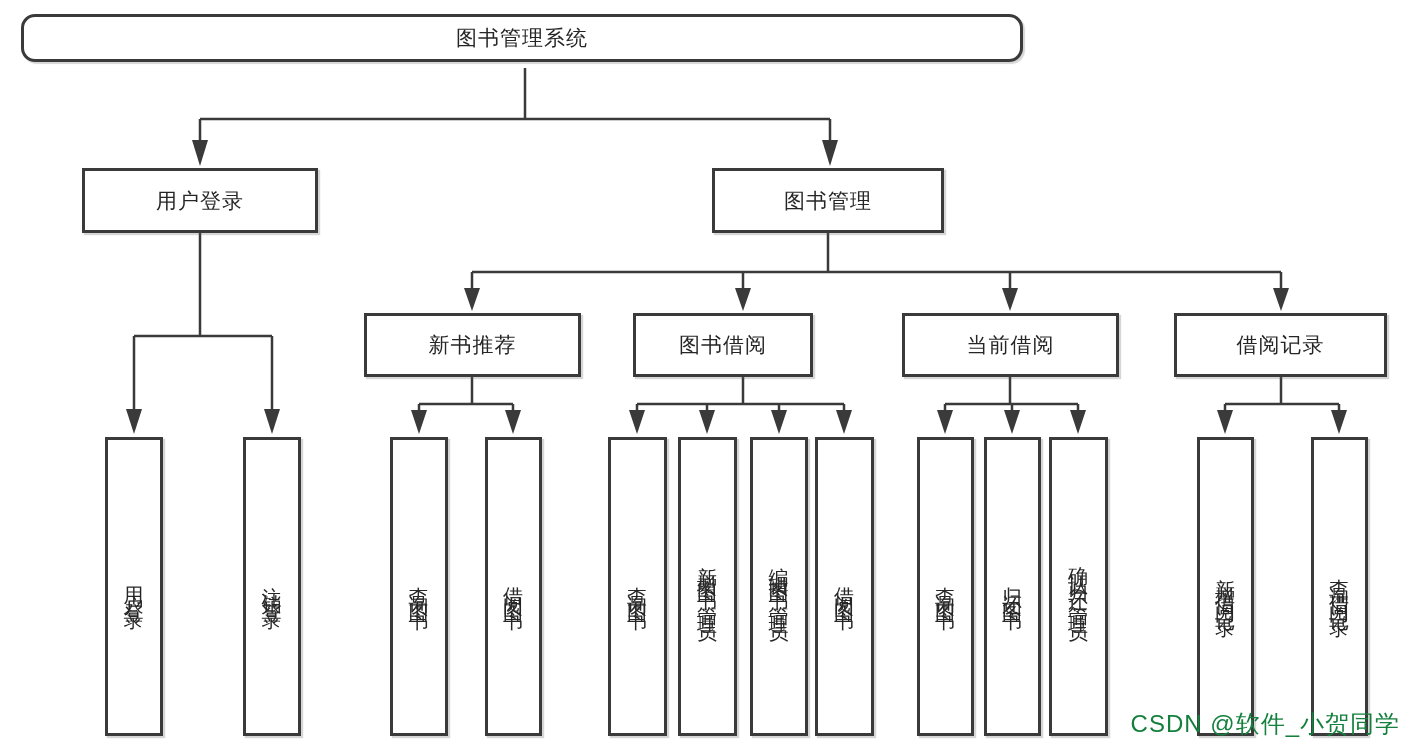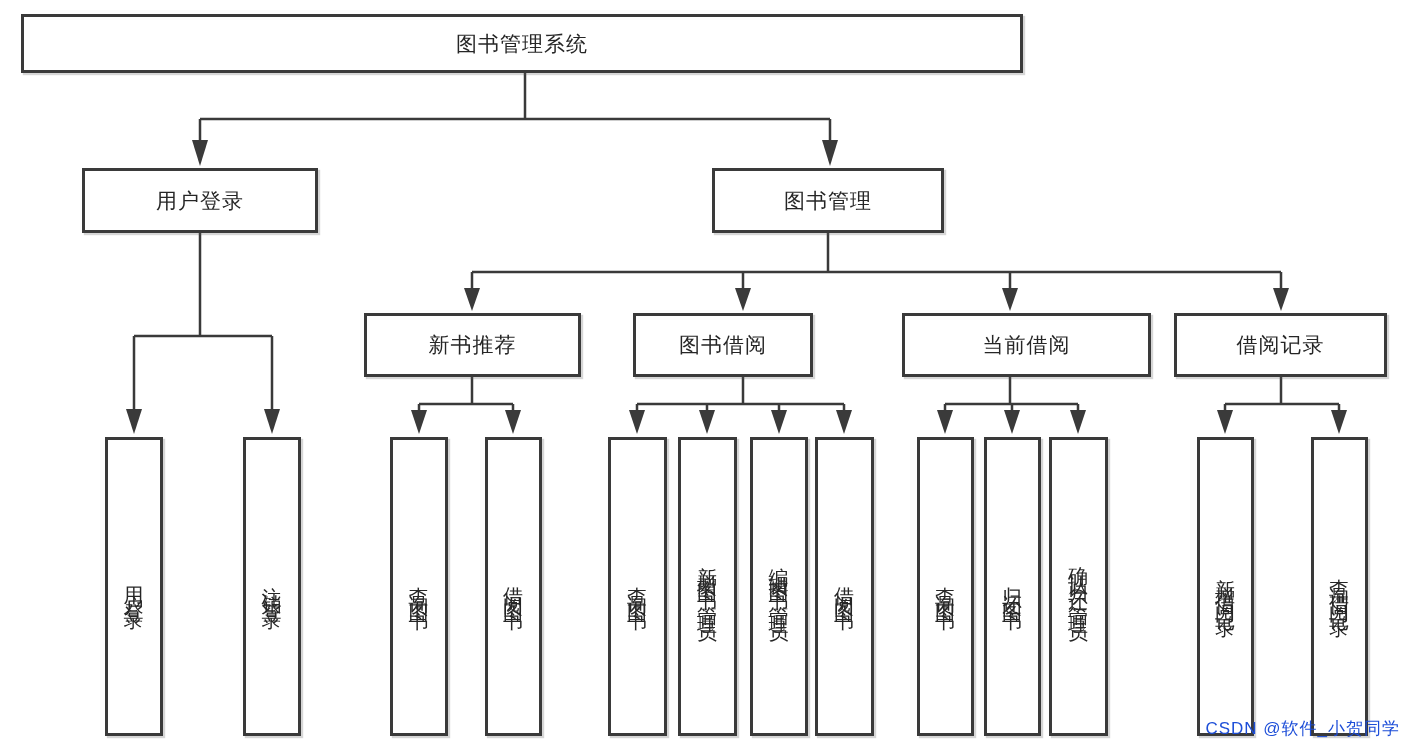--- a/index.html
+++ b/index.html
@@ -25,47 +25,47 @@
     letter-spacing:1px;
     white-space:nowrap;
   }
   .node .vlabel{
     writing-mode:vertical-rl;
     font-size:20px;
     letter-spacing:8px;
     line-height:1;
     white-space:nowrap;
   }
-  .root{left:21px;top:14px;width:1002px;height:59px;}
+  .root{left:21px;top:14px;width:1002px;height:48px;border-radius:14px;}
   .lvl2-user{left:82px;top:168px;width:236px;height:65px;}
   .lvl2-mgmt{left:712px;top:168px;width:232px;height:65px;}
   .lvl3{top:313px;height:64px;}
   .l3-a{left:364px;width:217px;}
   .l3-b{left:633px;width:180px;}
-  .l3-c{left:902px;width:249px;}
+  .l3-c{left:902px;width:217px;}
   .l3-d{left:1174px;width:213px;}
   .leaf{top:437px;height:299px;}
   .g1a{left:105px;width:58px;}
   .g1b{left:243px;width:58px;}
   .g2a{left:390px;width:58px;}
   .g2b{left:485px;width:57px;}
   .g3a{left:608px;width:59px;}
   .g3b{left:678px;width:59px;}
   .g3c{left:750px;width:58px;}
   .g3d{left:815px;width:59px;}
   .g4a{left:917px;width:57px;}
   .g4b{left:984px;width:57px;}
   .g4c{left:1049px;width:59px;}
   .g5a{left:1197px;width:57px;}
   .g5b{left:1311px;width:57px;}
   .watermark{
     position:absolute;
     right:5px;bottom:7px;
-    font-size:17px;
-    color:#1d4ed8;
+    font-size:24px;
+    color:#15803d;
     letter-spacing:1px;
     white-space:nowrap;
     z-index:5;
   }
 </style>
 </head>
 <body>
 
 <div id="canvas">
 

